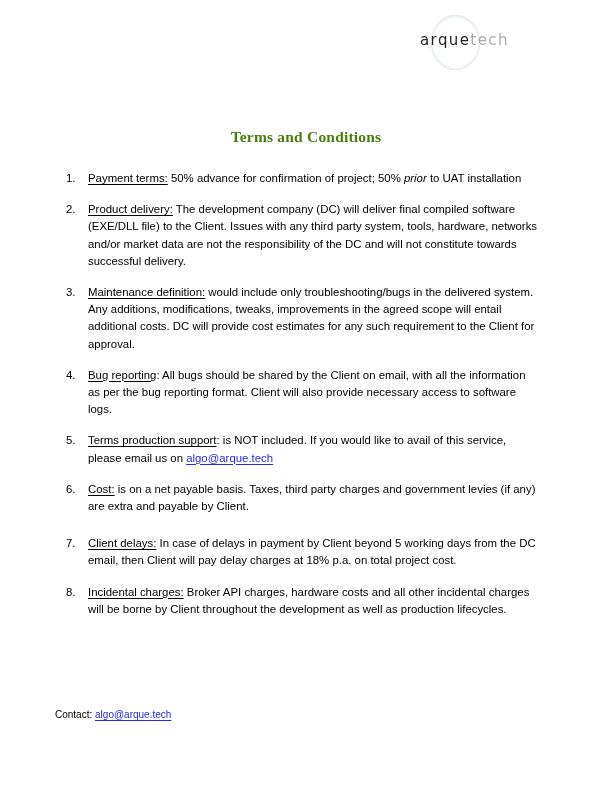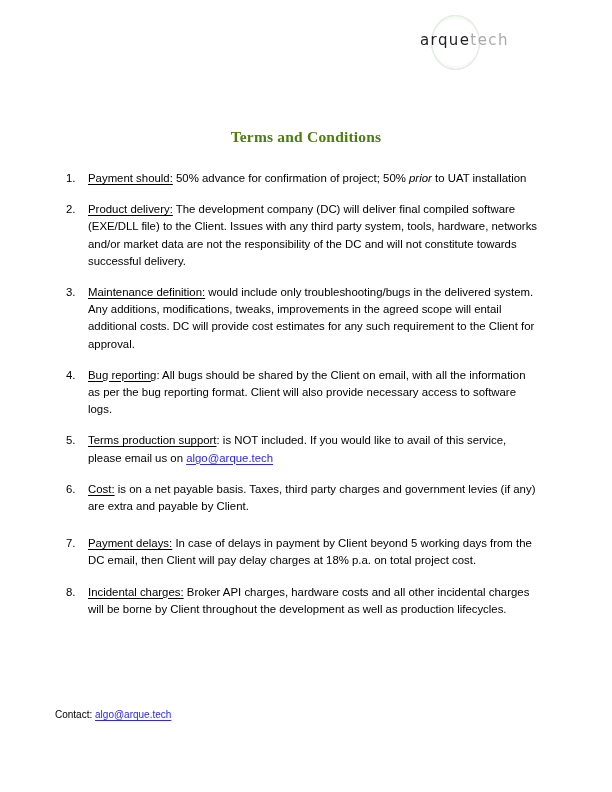--- a/index.html
+++ b/index.html
@@ -184,21 +184,21 @@
     </div>
   </div>
 
   <div class="doc-title">Terms and Conditions</div>
 
   <div class="body-wrap">
     <ol class="terms">
 
       <li class="term-item">
         <span class="term-num">1.</span>
-        <span class="lead">Payment should:</span><span> 50% advance for confirmation of project; 50% </span><span class="ital">prior</span><span> to UAT installation</span>
+        <span class="lead">Payment terms:</span><span> 50% advance for confirmation of project; 50% </span><span class="ital">prior</span><span> to UAT installation</span>
       </li>
 
       <li class="term-item">
         <span class="term-num">2.</span>
         <span class="lead">Product delivery:</span><span> The development company (DC) will deliver final compiled software (EXE/DLL file) to the Client.  Issues with any third party system, tools, hardware, networks and/or market data are not the responsibility of the DC and will not constitute towards successful delivery.</span>
       </li>
 
       <li class="term-item">
         <span class="term-num">3.</span>
         <span class="lead">Maintenance definition:</span><span> would include only troubleshooting/bugs in the delivered system. Any additions, modifications, tweaks, improvements in the agreed scope will entail additional costs. DC will provide cost estimates for any such requirement to the Client for approval.</span>
@@ -221,21 +221,21 @@
 
     </ol>
 
 
     <div class="gap-lg"></div>
 
     <ol class="terms">
 
       <li class="term-item">
         <span class="term-num">7.</span>
-        <span class="lead">Payment delays:</span><span> In case of delays in payment by Client beyond 5 working days from the DC email, then Client will pay delay charges at 18% p.a. on total project cost.</span>
+        <span class="lead">Client delays:</span><span> In case of delays in payment by Client beyond 5 working days from the DC email, then Client will pay delay charges at 18% p.a. on total project cost.</span>
       </li>
 
       <li class="term-item">
         <span class="term-num">8.</span>
         <span class="lead">Incidental charges:</span><span> Broker API charges, hardware costs and all other incidental charges will be borne by Client throughout the development as well as production lifecycles.</span>
       </li>
 
     </ol>
   </div>
 

